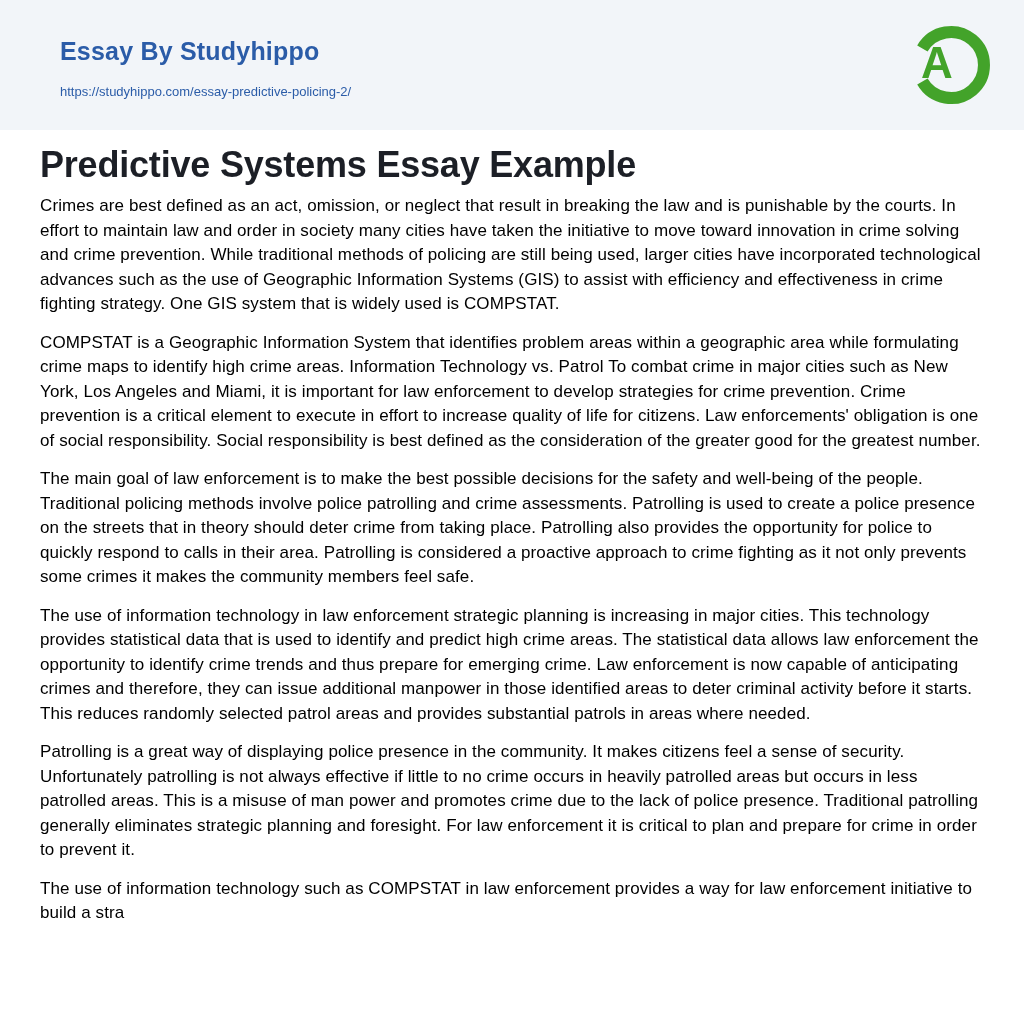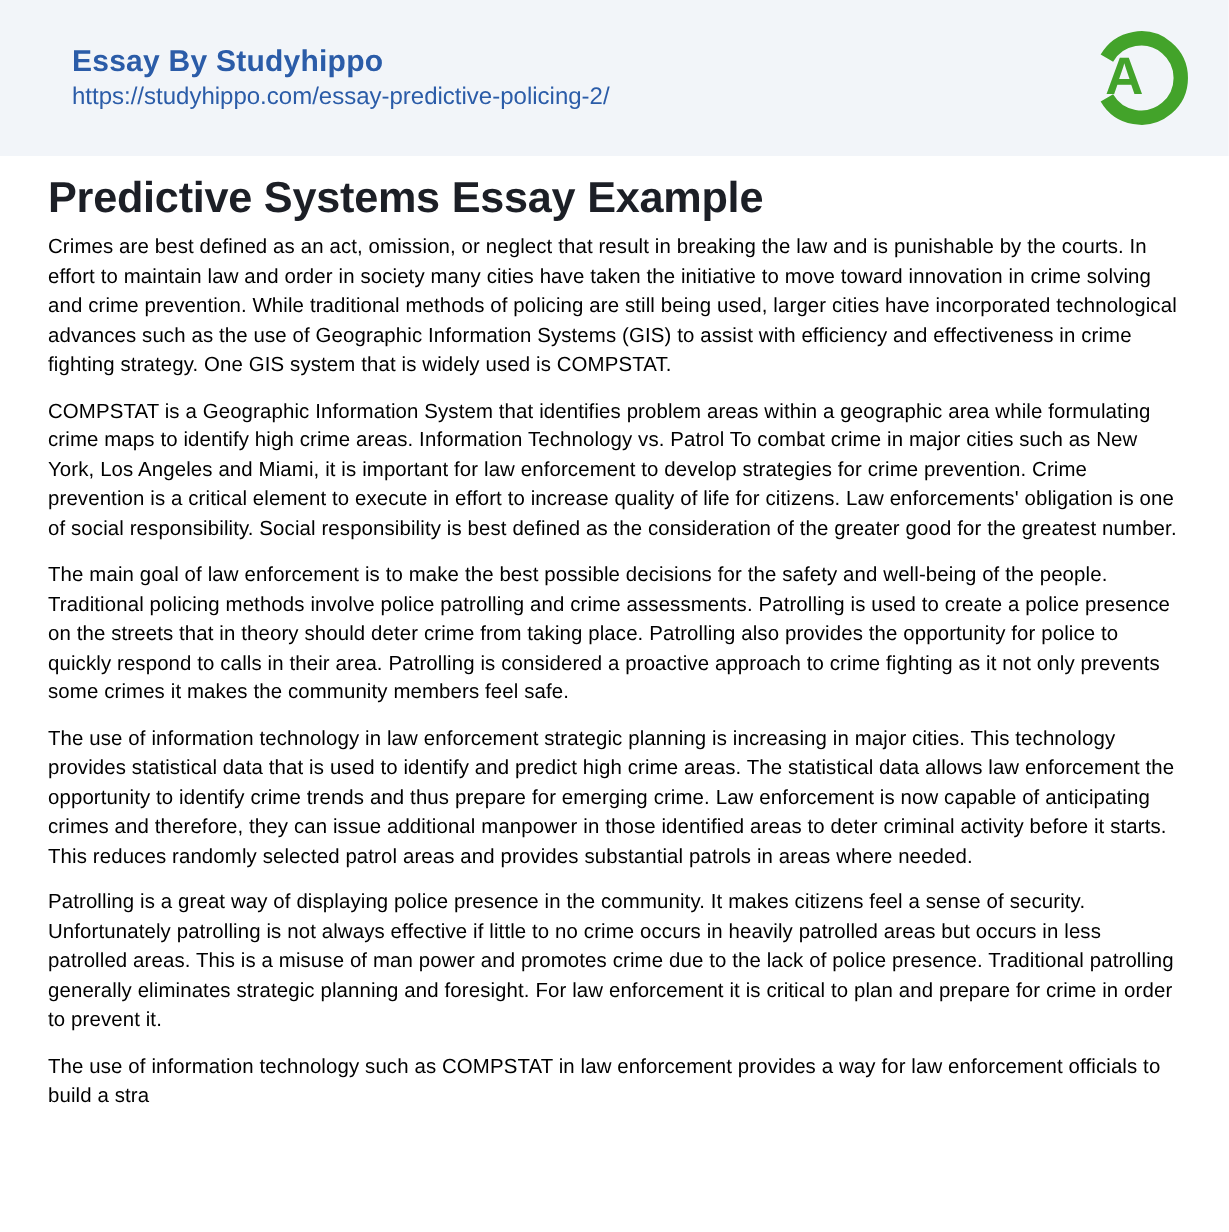--- a/index.html
+++ b/index.html
@@ -23,23 +23,23 @@
   }
   .site-title {
     color: #2b5ca8;
     font-size: 25px;
     font-weight: bold;
     letter-spacing: 0.2px;
     line-height: 30px;
   }
   .site-url {
     display: inline-block;
-    margin-top: 4px;
+    margin-top: 18px;
     color: #2b5ca8;
-    font-size: 20px;
+    font-size: 13px;
     text-decoration: none;
     cursor: pointer;
   }
   .logo {
     width: 88px;
     height: 88px;
     margin-top: -15px;
     flex: 0 0 auto;
   }
   .logo svg { display: block; width: 100%; height: 100%; }
@@ -79,15 +79,15 @@
 </header>
 
 <main class="main">
   <h1 class="article-title">Predictive Systems Essay Example</h1>
   <div class="essay">
     <p>Crimes are best defined as an act, omission, or neglect that result in breaking the law and is punishable by the courts. In effort to maintain law and order in society many cities have taken the initiative to move toward innovation in crime solving and crime prevention. While traditional methods of policing are still being used, larger cities have incorporated technological advances such as the use of Geographic Information Systems (GIS) to assist with efficiency and effectiveness in crime fighting strategy. One GIS system that is widely used is COMPSTAT.</p>
     <p>COMPSTAT is a Geographic Information System that identifies problem areas within a geographic area while formulating crime maps to identify high crime areas. Information Technology vs. Patrol To combat crime in major cities such as New York, Los Angeles and Miami, it is important for law enforcement to develop strategies for crime prevention. Crime prevention is a critical element to execute in effort to increase quality of life for citizens. Law enforcements' obligation is one of social responsibility. Social responsibility is best defined as the consideration of the greater good for the greatest number.</p>
     <p>The main goal of law enforcement is to make the best possible decisions for the safety and well-being of the people. Traditional policing methods involve police patrolling and crime assessments. Patrolling is used to create a police presence on the streets that in theory should deter crime from taking place. Patrolling also provides the opportunity for police to quickly respond to calls in their area. Patrolling is considered a proactive approach to crime fighting as it not only prevents some crimes it makes the community members feel safe.</p>
     <p>The use of information technology in law enforcement strategic planning is increasing in major cities. This technology provides statistical data that is used to identify and predict high crime areas. The statistical data allows law enforcement the opportunity to identify crime trends and thus prepare for emerging crime. Law enforcement is now capable of anticipating crimes and therefore, they can issue additional manpower in those identified areas to deter criminal activity before it starts. This reduces randomly selected patrol areas and provides substantial patrols in areas where needed.</p>
     <p>Patrolling is a great way of displaying police presence in the community. It makes citizens feel a sense of security. Unfortunately patrolling is not always effective if little to no crime occurs in heavily patrolled areas but occurs in less patrolled areas. This is a misuse of man power and promotes crime due to the lack of police presence. Traditional patrolling generally eliminates strategic planning and foresight. For law enforcement it is critical to plan and prepare for crime in order to prevent it.</p>
-    <p>The use of information technology such as COMPSTAT in law enforcement provides a way for law enforcement officials to build a stra</p>
+    <p>The use of information technology such as COMPSTAT in law enforcement provides a way for law enforcement initiative to build a stra</p>
   </div>
 </main>
 
 </body></html>

